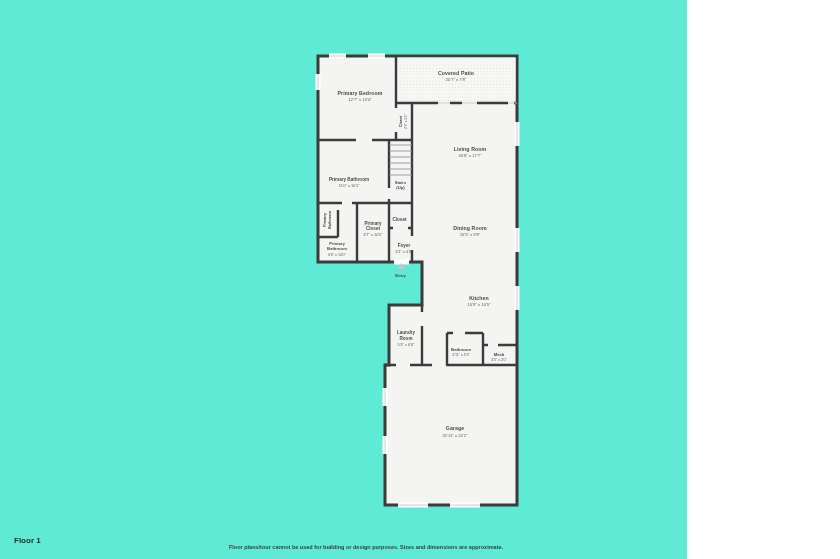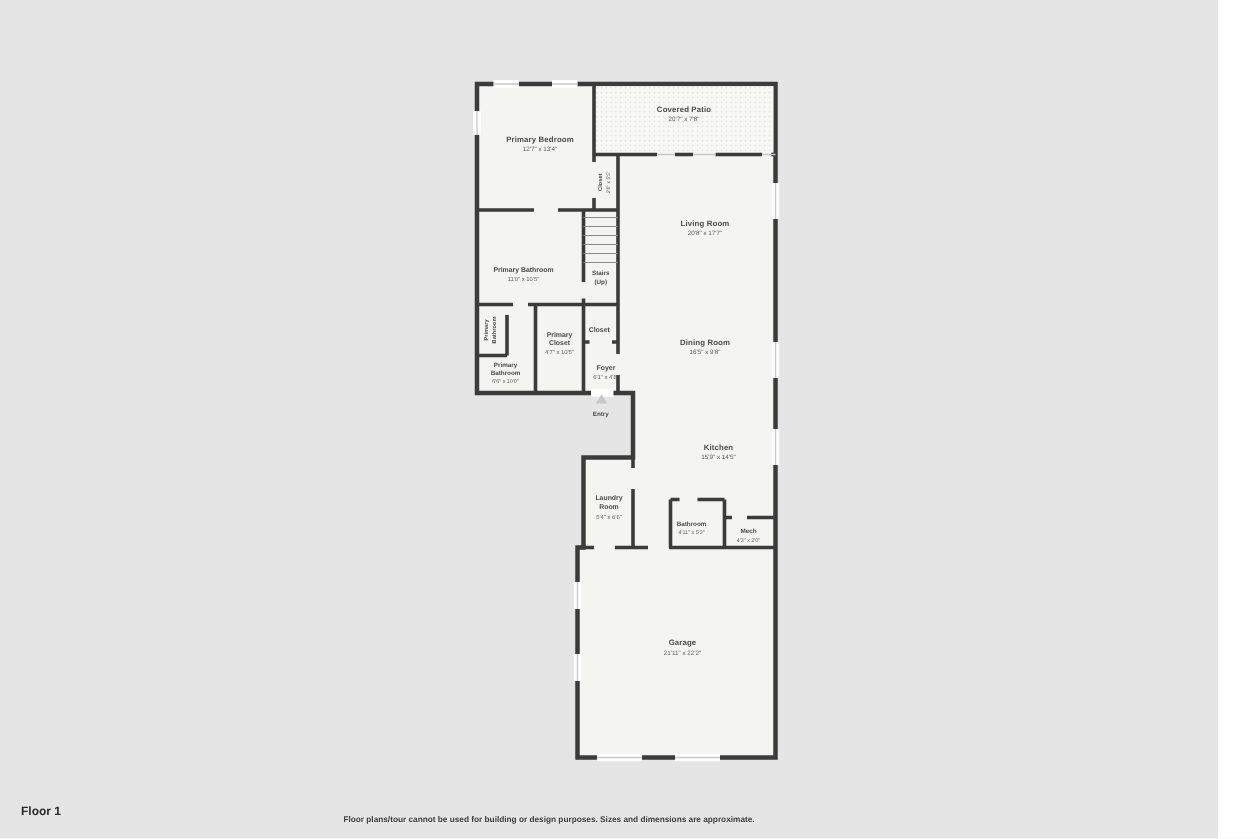--- a/index.html
+++ b/index.html
@@ -1,16 +1,16 @@
 <!DOCTYPE html>
 <html><head>
 <meta charset="utf-8">
 <style>
   html,body{margin:0;padding:0;background:#ffffff;}
-  .stage{position:relative;width:812px;height:559px;background:#e5e5e5;overflow:hidden;
+  .stage{position:relative;width:687px;height:559px;background:#5eead4;overflow:hidden;
          font-family:"Liberation Sans",sans-serif;}
   svg{position:absolute;left:0;top:0;}
   .footprint{fill:#f4f4f3;stroke:#3b3b3b;stroke-width:3;}
   .iwall{fill:none;stroke:#3b3b3b;stroke-width:2.4;}
   .tread{stroke:#8a8a8a;stroke-width:0.8;}
   .winmask{fill:#ffffff;}
   .winline{stroke:#c8c8c8;stroke-width:0.9;fill:none;}
   text{fill:#4a4a4a;text-anchor:middle;}
   .rn{font-size:5.2px;font-weight:bold;letter-spacing:0.1px;}
   .rd{font-size:4.2px;fill:#5a5a5a;}

